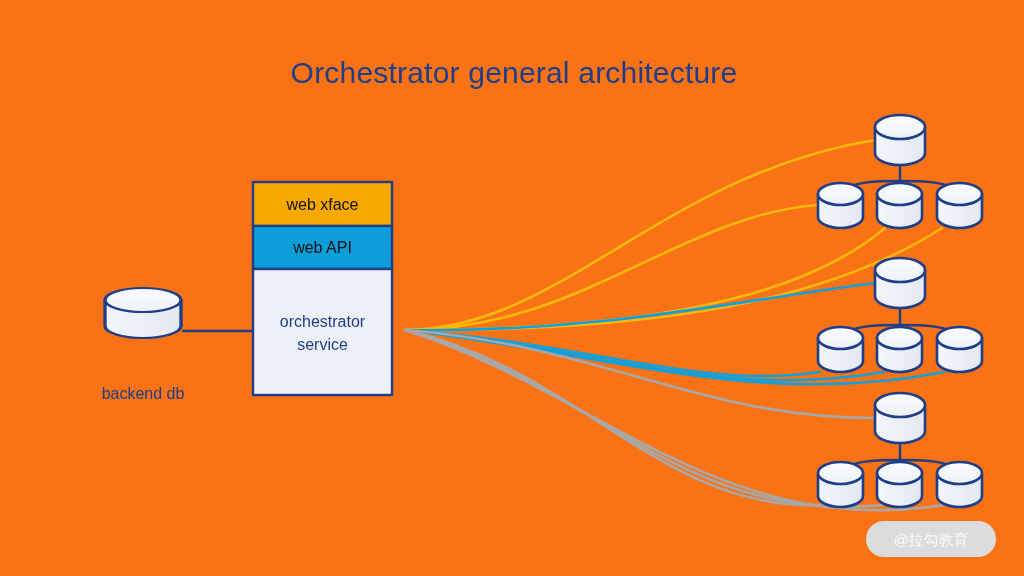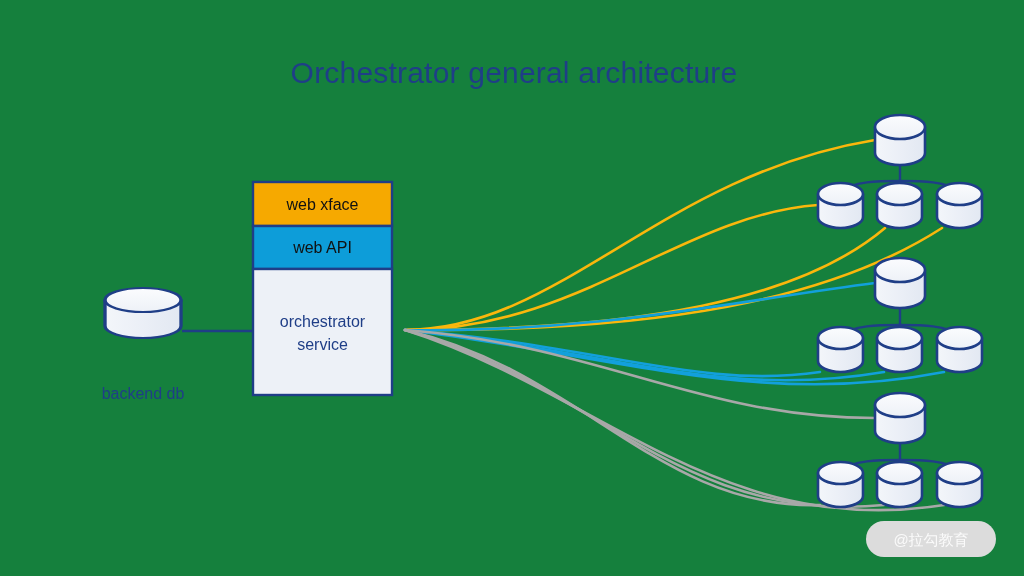--- a/index.html
+++ b/index.html
@@ -11,21 +11,21 @@
     width: 1024px;
     height: 576px;
     font-family: "Liberation Sans", sans-serif;
     overflow: hidden;
     position: relative;
   }
   #stage {
     position: relative;
     width: 1024px;
     height: 576px;
-    background: #15803d;
+    background: #f97316;
   }
   #diagram-svg {
     position: absolute;
     left: 0;
     top: 0;
     width: 1024px;
     height: 576px;
   }
   .title-text {
     font-size: 30px;

